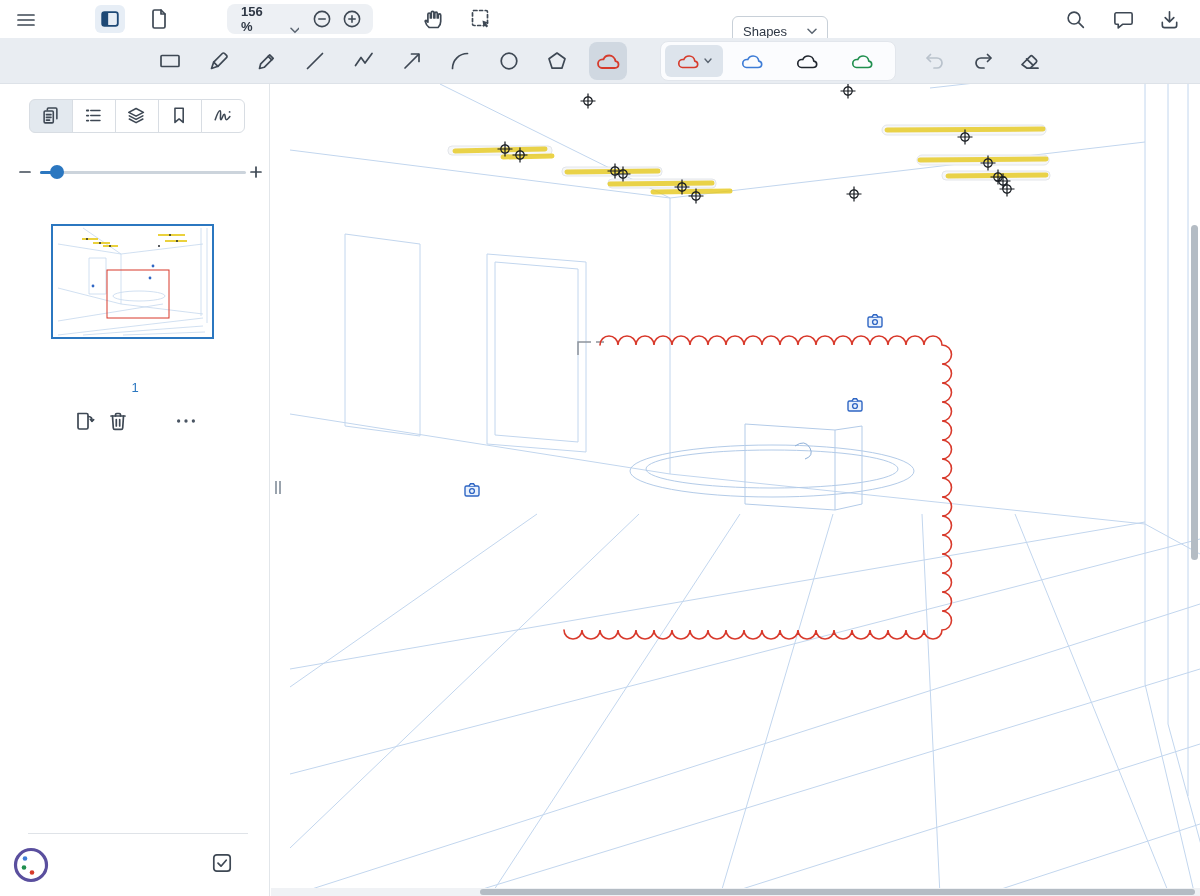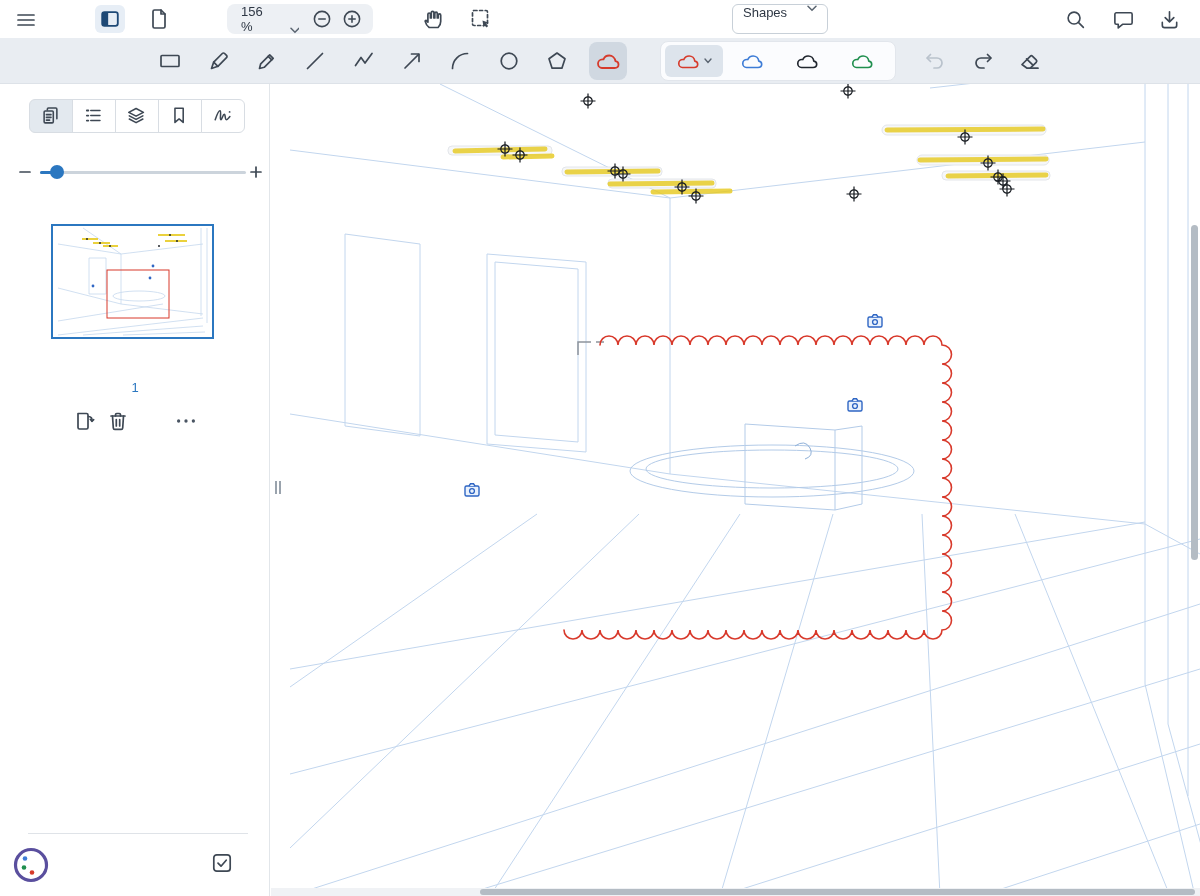--- a/index.html
+++ b/index.html
@@ -12,24 +12,24 @@
   .ic { stroke:#3e4854; fill:none; stroke-width:1.7; stroke-linecap:round; stroke-linejoin:round; }
   .btn { cursor:pointer; }
 
   
   .topbar { position:absolute; top:0; left:0; right:0; height:38px; background:#fff; }
   .topbar .abs { position:absolute; }
   .panel-toggle { left:95px; top:5px; width:30px; height:28px; background:#e7eef6; border-radius:6px;
                   display:flex; align-items:center; justify-content:center; }
   .zoomgrp { left:227px; top:4px; width:146px; height:30px; background:#edf0f4; border-radius:8px;
              display:flex; align-items:center; padding:0 6px; }
-  .zoomval { display:flex; align-items:flex-end; gap:12px; font-size:13px; color:#2e3744; padding:0 8px; }
+  .zoomval { display:flex; align-items:flex-end; gap:12px; font-size:13px; color:#2e3744; padding:0 8px;font-weight:bold; }
   .zbtn { width:30px; height:30px; display:flex; align-items:center; justify-content:center; }
-  .shapesdd { left:732px; top:4px; width:96px; height:30px; border:1px solid #c8d0d8; border-radius:6px;
-              background:#fff; display:flex; align-items:flex-start; justify-content:space-between;
+  .shapesdd { left:732px; top:16px; width:96px; height:30px; border:1px solid #c8d0d8; border-radius:6px;
+              background:#fff; display:flex; align-items:center; justify-content:space-between;
               padding:0 10px; font-size:13px; color:#2e3744; }
 
   
   .toolbar2 { position:absolute; top:38px; left:0; right:0; height:46px; background:#e9edf2;
               border-bottom:1px solid #dde2e8; }
   .t2tile { position:absolute; top:5px; width:36px; height:36px; display:flex; align-items:center;
             justify-content:center; border-radius:8px; }
   .t2sel { background:#d0d8e1; }
   .cloudgrp { position:absolute; left:660px; top:3px; width:236px; height:40px; background:#fbfcfe;
               border:1px solid #e2e6ec; border-radius:8px; display:flex; align-items:center;

